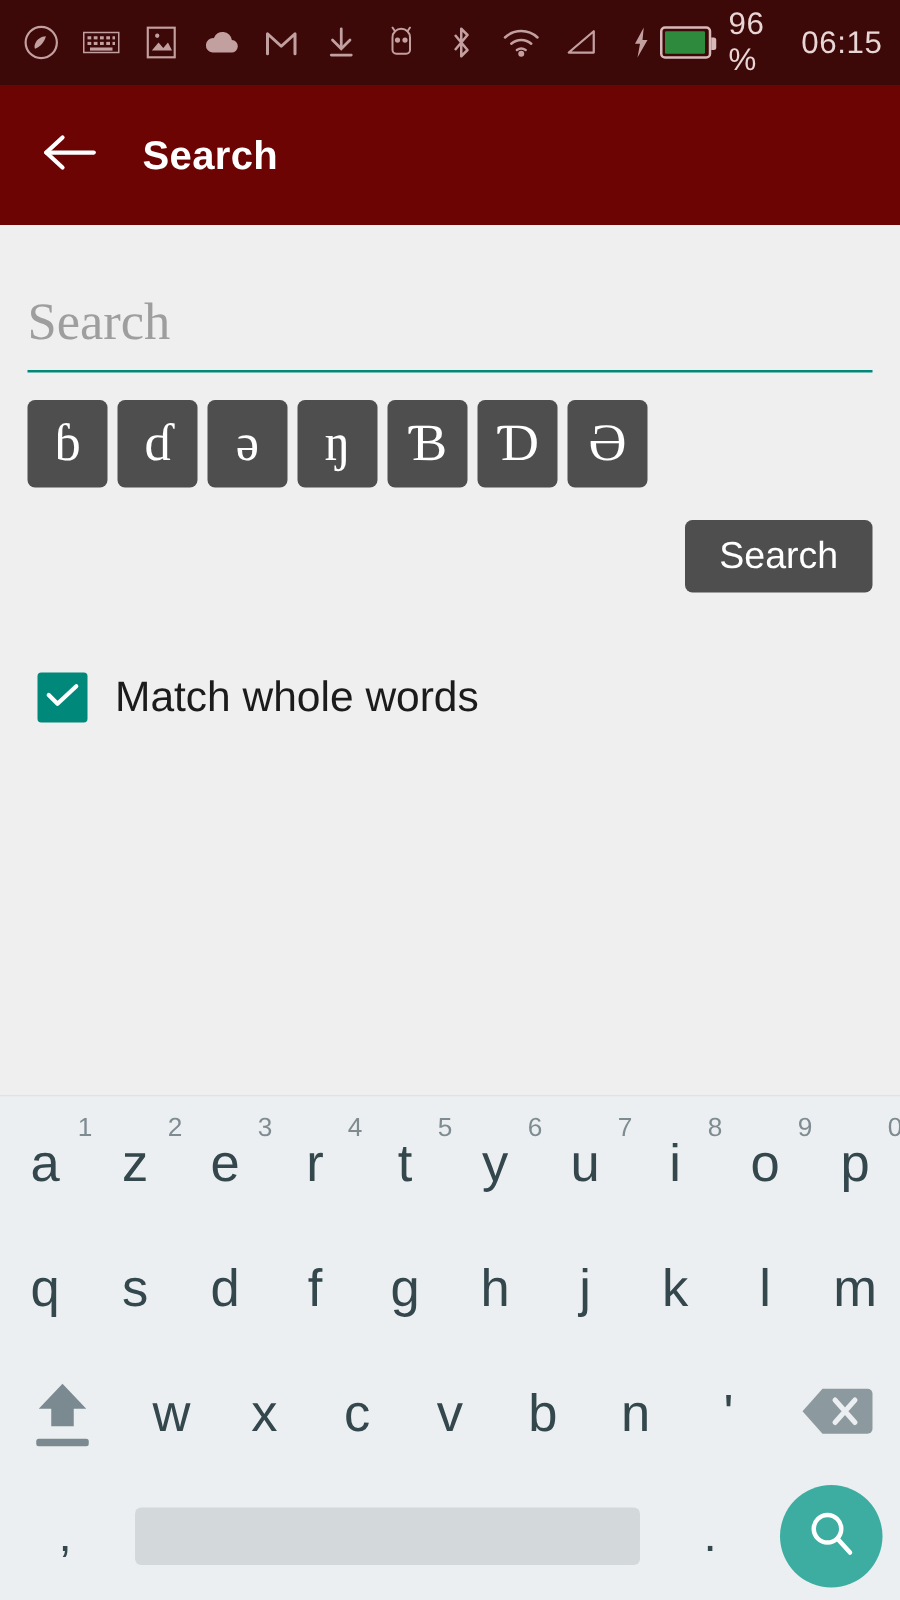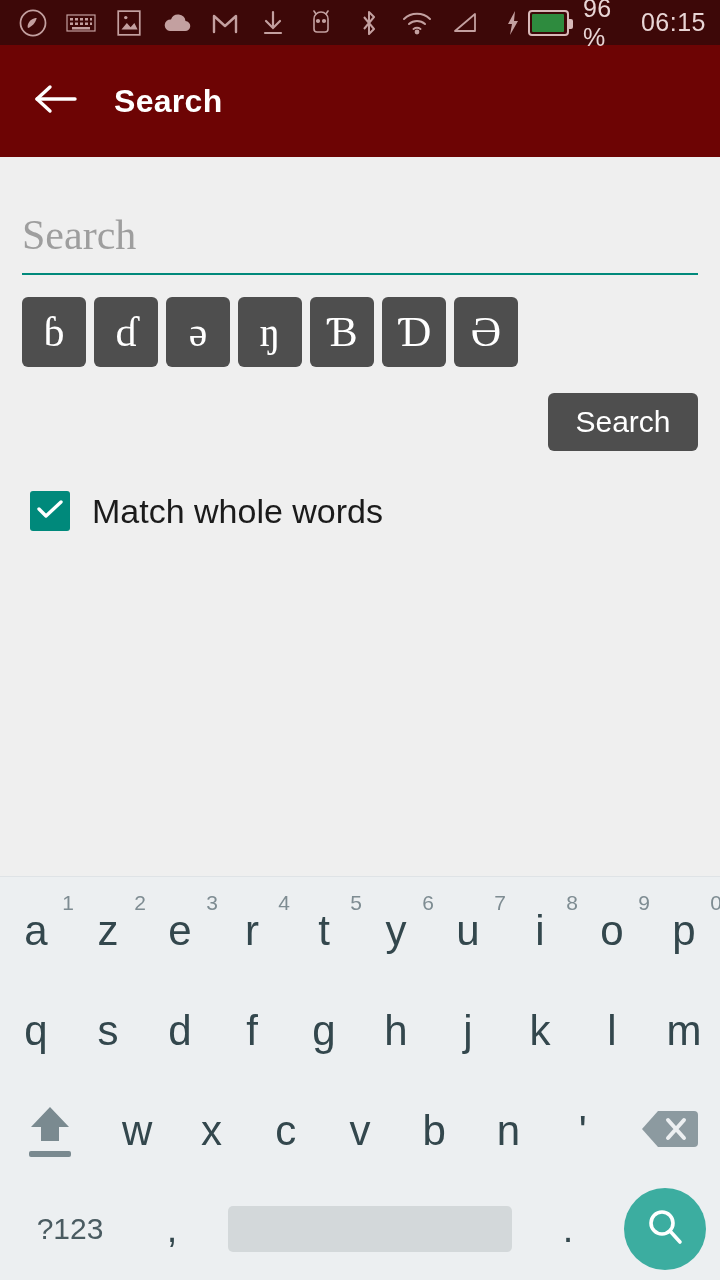--- a/index.html
+++ b/index.html
@@ -11,21 +11,21 @@
   }
 
   body {
     font-family: "Liberation Sans", sans-serif;
     background: #efefef;
     position: relative;
   }
 
   
   .status-bar {
-    height: 45px;
+    height: 68px;
     background: #3d0808;
     display: flex;
     align-items: center;
     padding: 0 14px 0 18px;
     gap: 0;
   }
   .status-icons {
     display: flex;
     align-items: center;
     gap: 18px;
@@ -163,21 +163,21 @@
     font-family: "Liberation Sans", sans-serif;
     padding: 12px 26px;
     min-width: 150px;
     cursor: pointer;
   }
 
   .checkbox-row {
     display: flex;
     align-items: center;
     gap: 22px;
-    margin-top: 40px;
+    margin-top: 64px;
     margin-left: 8px;
     text-align: right;
   }
   .checkbox {
     width: 40px;
     height: 40px;
     background: #00897b;
     border-radius: 3px;
     display: flex;
     align-items: center;
@@ -550,21 +550,20 @@
       <span>
         <svg width="60" height="44" viewBox="0 0 60 44" fill="#8c9aa0">
           <path d="M18 4h36a4 4 0 0 1 4 4v28a4 4 0 0 1-4 4H18L2 22z"></path>
           <path d="M28 13l16 18M44 13L28 31" stroke="#eceff1" stroke-width="4" stroke-linecap="round"></path>
         </svg>
       </span>
     </div>
   </div>
 
   <div class="kb-bottom">
-    <div class="sym-key">?123</div>
     <div class="comma-key">,</div>
     <div class="space-key"></div>
     <div class="period-key">.</div>
     <div class="fab">
       <span>
         <svg width="42" height="42" viewBox="0 0 42 42" fill="none" stroke="#ffffff" stroke-width="3.6" stroke-linecap="round">
           <circle cx="18" cy="17" r="11"></circle>
           <path d="M26 25l10 11"></path>
         </svg>
       </span>

